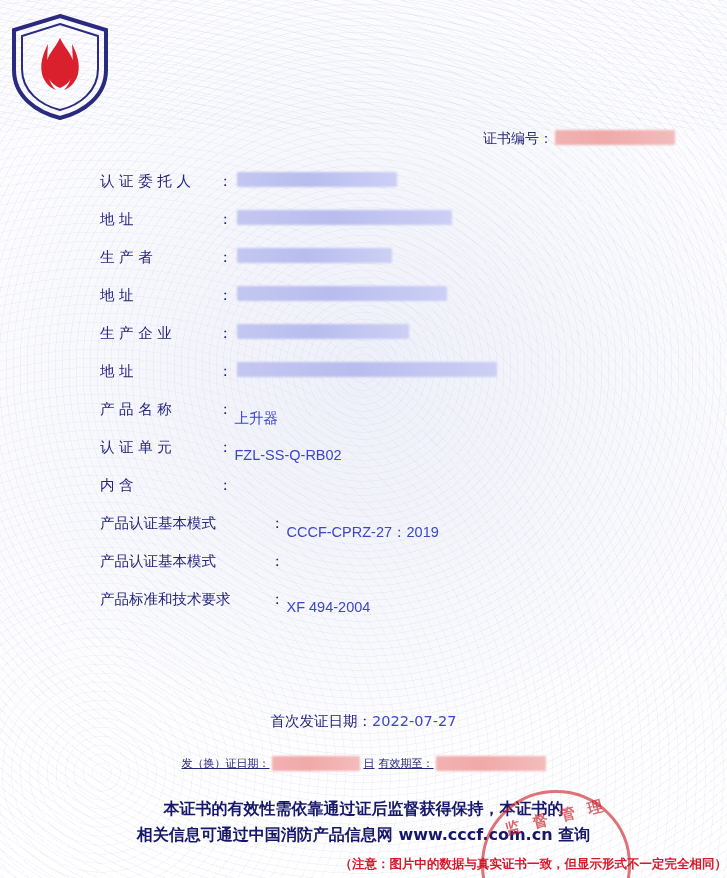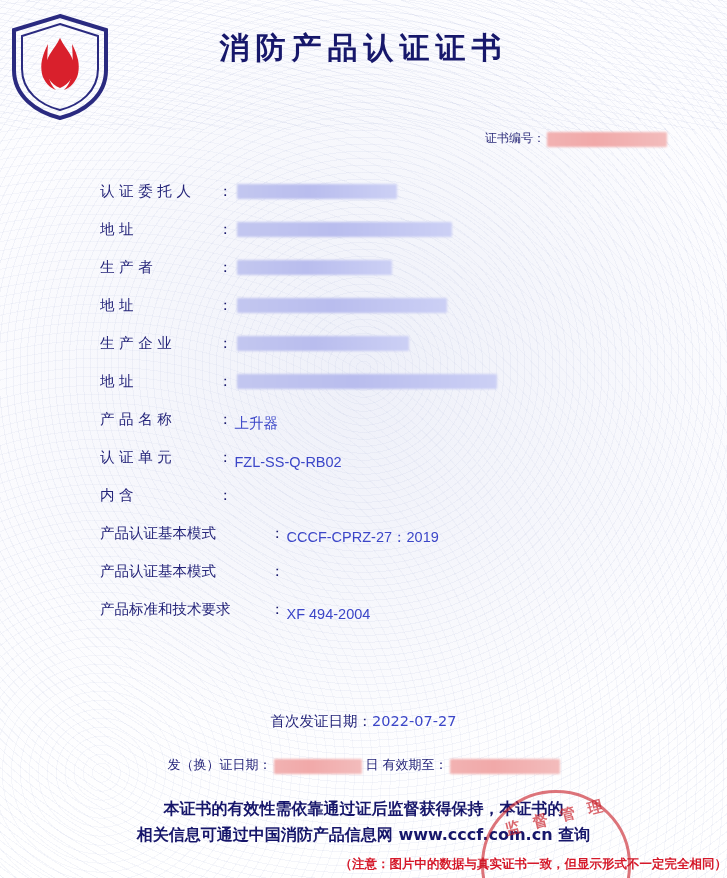--- a/index.html
+++ b/index.html
@@ -61,25 +61,25 @@
     text-align: center;
     font-size: 17px;
     letter-spacing: 1.1px;
     color: #4a4a86;
     font-family: "Liberation Sans", sans-serif;
   }
 
   
   .certno-row {
     position: absolute;
-    right: 60px;
+    right: 52px;
     top: 130px;
     display: flex;
-    align-items: flex-end;
-    font-size: 12px;
+    align-items: flex-start;
+    font-size: 14px;
     color: #2b2b7a;
   }
   .certno-label { white-space: nowrap; }
   .redacted {
     display: inline-block;
     height: 15px;
     margin-left: 2px;
     background: linear-gradient(90deg, #f2b2b2 0%, #f1a9a9 40%, #f3bcbc 100%);
     filter: blur(1.1px);
     border-radius: 1px;
@@ -90,21 +90,20 @@
 
   
   .fields {
     position: absolute;
     left: 100px;
     top: 172px;
     width: 560px;
   }
   .row {
     display: flex;
-    align-items: center;
     height: 38px;
     font-size: 14.5px;
   }
   .label {
     width: 118px;
     color: #25257a;
     white-space: nowrap;
     letter-spacing: 0px;
     font-family: "DejaVu Sans", "Liberation Sans", sans-serif;
   }
@@ -140,24 +139,25 @@
     font-family: "DejaVu Sans", "Liberation Sans", sans-serif;
   }
   .first-issue .val { color: #3b46c8; }
 
   .issue-row {
     position: absolute;
     left: 0; right: 0;
     top: 756px;
     display: flex;
     justify-content: center;
-    align-items: flex-end;
-    font-size: 13px;
+    align-items: flex-start;
+    font-size: 11px;
     color: #25257a;
     font-family: "DejaVu Sans", "Liberation Sans", sans-serif;
+    text-decoration: underline;
   }
 
   
   .footer {
     position: absolute;
     left: 0; right: 0;
     top: 796px;
     text-align: center;
     font-size: 16px;
     font-weight: bold;
@@ -215,21 +215,20 @@
   <div class="logo">
     <svg width="104" height="110" viewBox="0 0 104 110">
       <path d="M52 4 L98 18 L98 58 C98 84 76 100 52 106 C28 100 6 84 6 58 L6 18 Z" fill="none" stroke="#2a2a80" stroke-width="4"></path>
       <path d="M52 12 L90 24 L90 57 C90 79 72 93 52 98 C32 93 14 79 14 57 L14 24 Z" fill="none" stroke="#2a2a80" stroke-width="2"></path>
       <path d="M52 26 C46 38 40 42 38 52 C36 62 42 72 52 76 C62 72 68 62 66 52 C64 42 58 38 52 26 Z" fill="#d9202c"></path>
       <path d="M40 32 C34 44 32 52 34 62 C36 70 42 76 48 78 C40 70 38 60 40 32 Z" fill="#d9202c"></path>
       <path d="M64 32 C70 44 72 52 70 62 C68 70 62 76 56 78 C64 70 66 60 64 32 Z" fill="#d9202c"></path>
     </svg>
   </div>
 
-  <div class="title-zh">消防产品认证证书</div>
 
   <div class="certno-row">
     <span class="certno-label">证书编号：</span>
     <span class="redacted" style="width:120px"></span>
   </div>
 
   <div class="fields">
 
     <div class="row">
       <span class="label">认 证 委 托 人</span>

